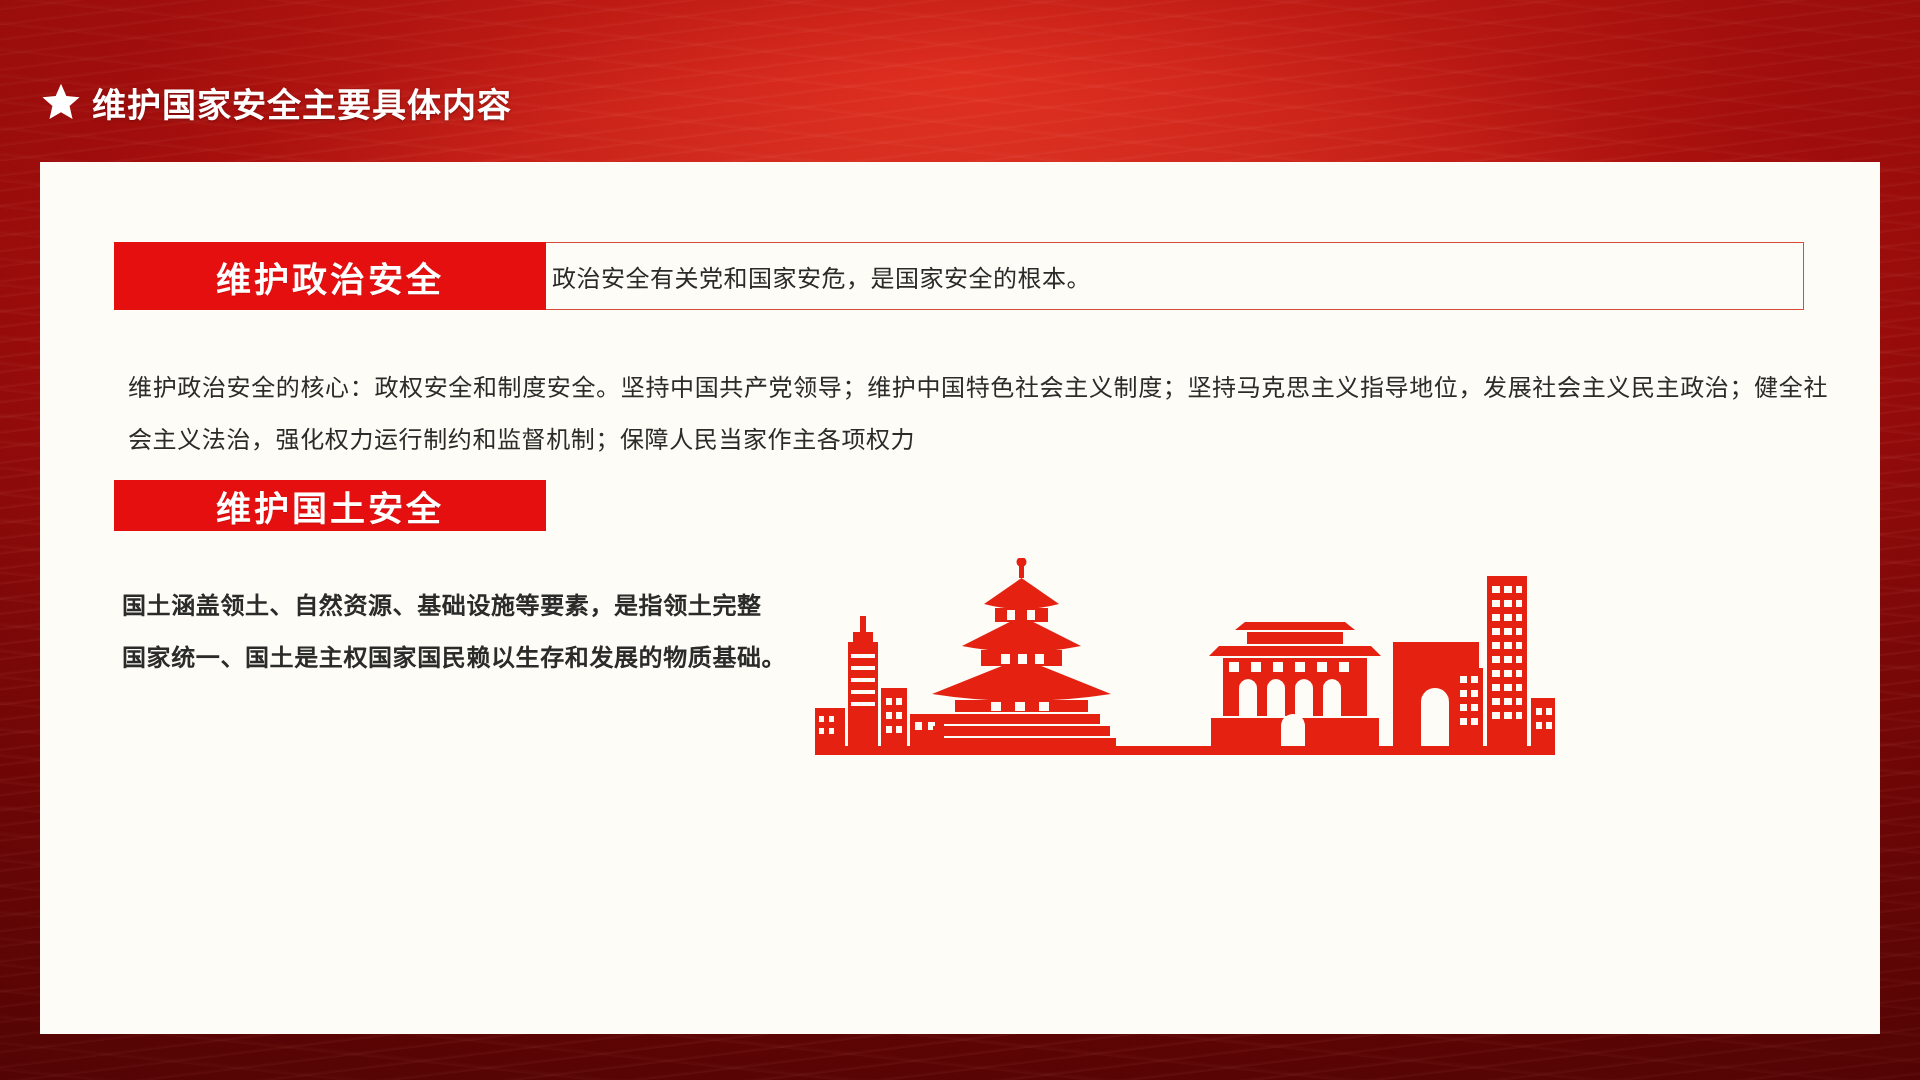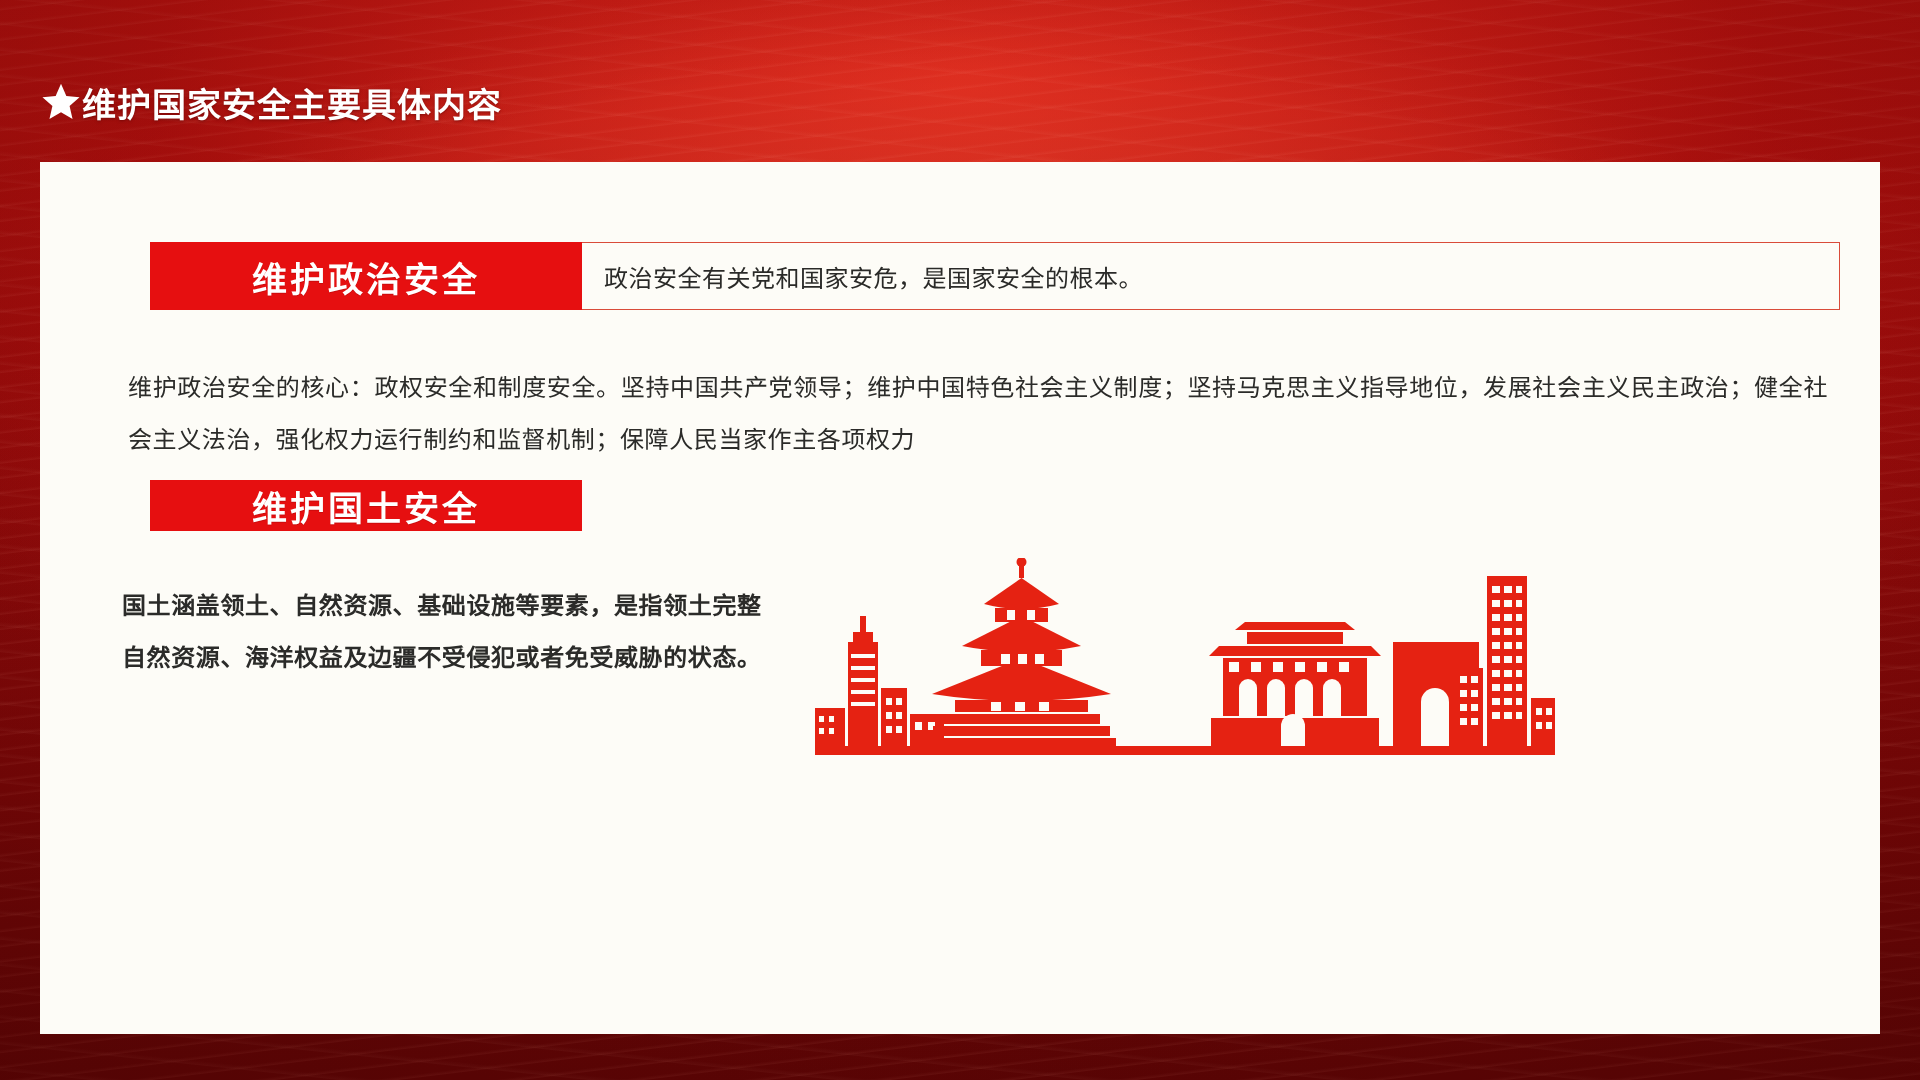--- a/index.html
+++ b/index.html
@@ -45,56 +45,56 @@
   }
   .vignette{
     position:absolute;inset:0;
     background:radial-gradient(ellipse 95% 85% at 50% 45%, rgba(0,0,0,0) 45%, rgba(60,0,0,.45) 100%);
     pointer-events:none;
   }
 
   
   .header{
     position:absolute;left:40px;top:76px;height:52px;
-    display:flex;align-items:center;z-index:5;
+    display:flex;align-items:center;gap:10px;z-index:5;
   }
   .star{
     width:42px;height:42px;color:#fff;display:block;flex:0 0 auto;
   }
   .header-title{
     color:#fff;font-size:34px;font-weight:700;letter-spacing:1px;
     text-shadow:0 1px 3px rgba(80,0,0,.5);
     white-space:nowrap;
   }
 
   
   .card{
     position:absolute;left:40px;top:162px;width:1840px;height:872px;
     background:#fdfcf7;z-index:4;
   }
 
   
-  .section{position:absolute;display:flex;align-items:stretch;margin-left:36px;}
+  .section{position:absolute;display:flex;align-items:stretch;}
   .badge{
     background:#e60f10;color:#fff;
     display:flex;align-items:center;justify-content:center;
     font-size:35px;font-weight:700;letter-spacing:3px;
     padding:0 26px;
     box-sizing:border-box;
     text-shadow:0 1px 0 rgba(120,0,0,.25);
     flex:0 0 auto;
   }
   .banner{
     border:1.5px solid #d94b3a;border-left:none;
     background:#fdfcf7;
     display:flex;align-items:center;
     box-sizing:border-box;flex:1 1 auto;
   }
   .banner-text{
-    font-size:24px;color:#2a2a28;padding-left:22px;letter-spacing:.5px;
+    font-size:24px;color:#2a2a28;padding-left:6px;letter-spacing:.5px;
   }
 
   
   .para{
     position:absolute;color:#2b2b29;font-size:24px;line-height:52px;
     letter-spacing:.6px;text-align:justify;
   }
 
   
   .skyline{position:absolute;}
@@ -127,21 +127,21 @@
     </div>
 
     <p class="para" style="left:70px;top:182px;width:1700px;margin:18px;" data-interactable="false">维护政治安全的核心：政权安全和制度安全。坚持中国共产党领导；维护中国特色社会主义制度；坚持马克思主义指导地位，发展社会主义民主政治；健全社会主义法治，强化权力运行制约和监督机制；保障人民当家作主各项权力</p>
 
     <div class="section" style="left:74px;top:318px;width:1690px;height:68px;flex-direction:column;" data-interactable="false">
       <div class="badge" style="width:432px;" data-interactable="true">维护国土安全</div>
     </div>
 
     <div class="para" style="left:82px;top:418px;width:880px;font-weight:bold;" data-interactable="false">
       <div data-interactable="false">国土涵盖领土、自然资源、基础设施等要素，是指领土完整</div>
-      <div data-interactable="false">自然资源、海洋权益及边疆不受侵犯或者免受威胁的状态。</div>
+      <div data-interactable="false">国家统一、国土是主权国家国民赖以生存和发展的物质基础。</div>
     </div>
 
     <svg class="skyline" data-interactable="false" style="left:775px;top:396px;width:740px;height:230px;" viewBox="0 0 740 230" aria-hidden="true">
       <g fill="#e52212">
 
         <rect x="33" y="84" width="30" height="104"></rect>
         <rect x="38" y="74" width="20" height="12"></rect>
         <rect x="45" y="58" width="6" height="18"></rect>
         <rect x="36" y="96" width="24" height="4" fill="#fdfcf7"></rect>
         <rect x="36" y="108" width="24" height="4" fill="#fdfcf7"></rect>

